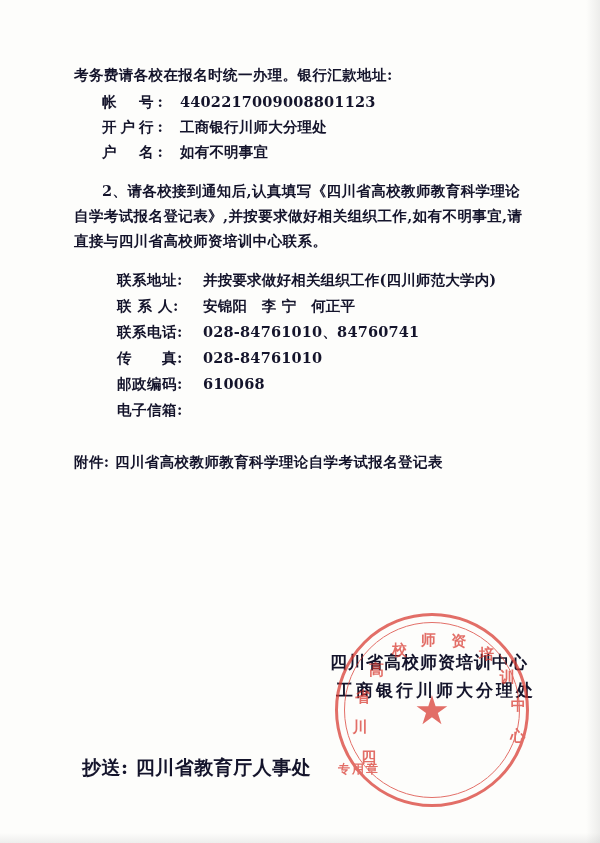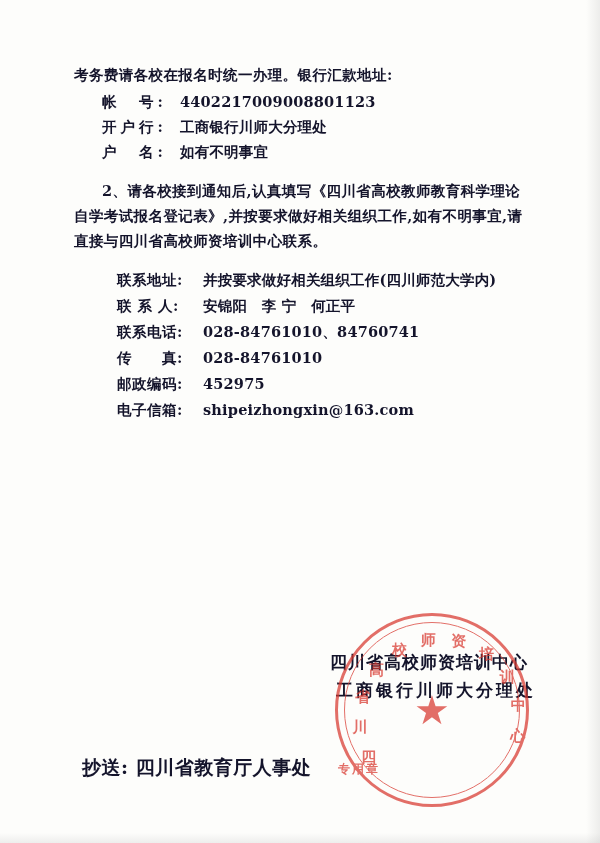--- a/index.html
+++ b/index.html
@@ -229,27 +229,27 @@
     <div class="contact-line">
       <span class="contact-label">联系电话:</span>
       <span class="contact-value mono">028-84761010、84760741</span>
     </div>
     <div class="contact-line">
       <span class="contact-label">传　　真:</span>
       <span class="contact-value mono">028-84761010</span>
     </div>
     <div class="contact-line">
       <span class="contact-label">邮政编码:</span>
-      <span class="contact-value mono">452975</span>
+      <span class="contact-value mono">610068</span>
     </div>
     <div class="contact-line">
       <span class="contact-label">电子信箱:</span>
-      <span class="contact-value mono">shipeizhongxin@163.com</span>
-    </div>
-
+    </div>
+
+    <p class="attachment">附件: 四川省高校教师教育科学理论自学考试报名登记表</p>
 
   </div>
 
   <div class="signature-area">
     <div class="sig-line">四川省高校师资培训中心</div>
     <div class="sig-line date">工商银行川师大分理处</div>
   </div>
 
   <div class="seal">
     <div class="seal-inner"></div>

